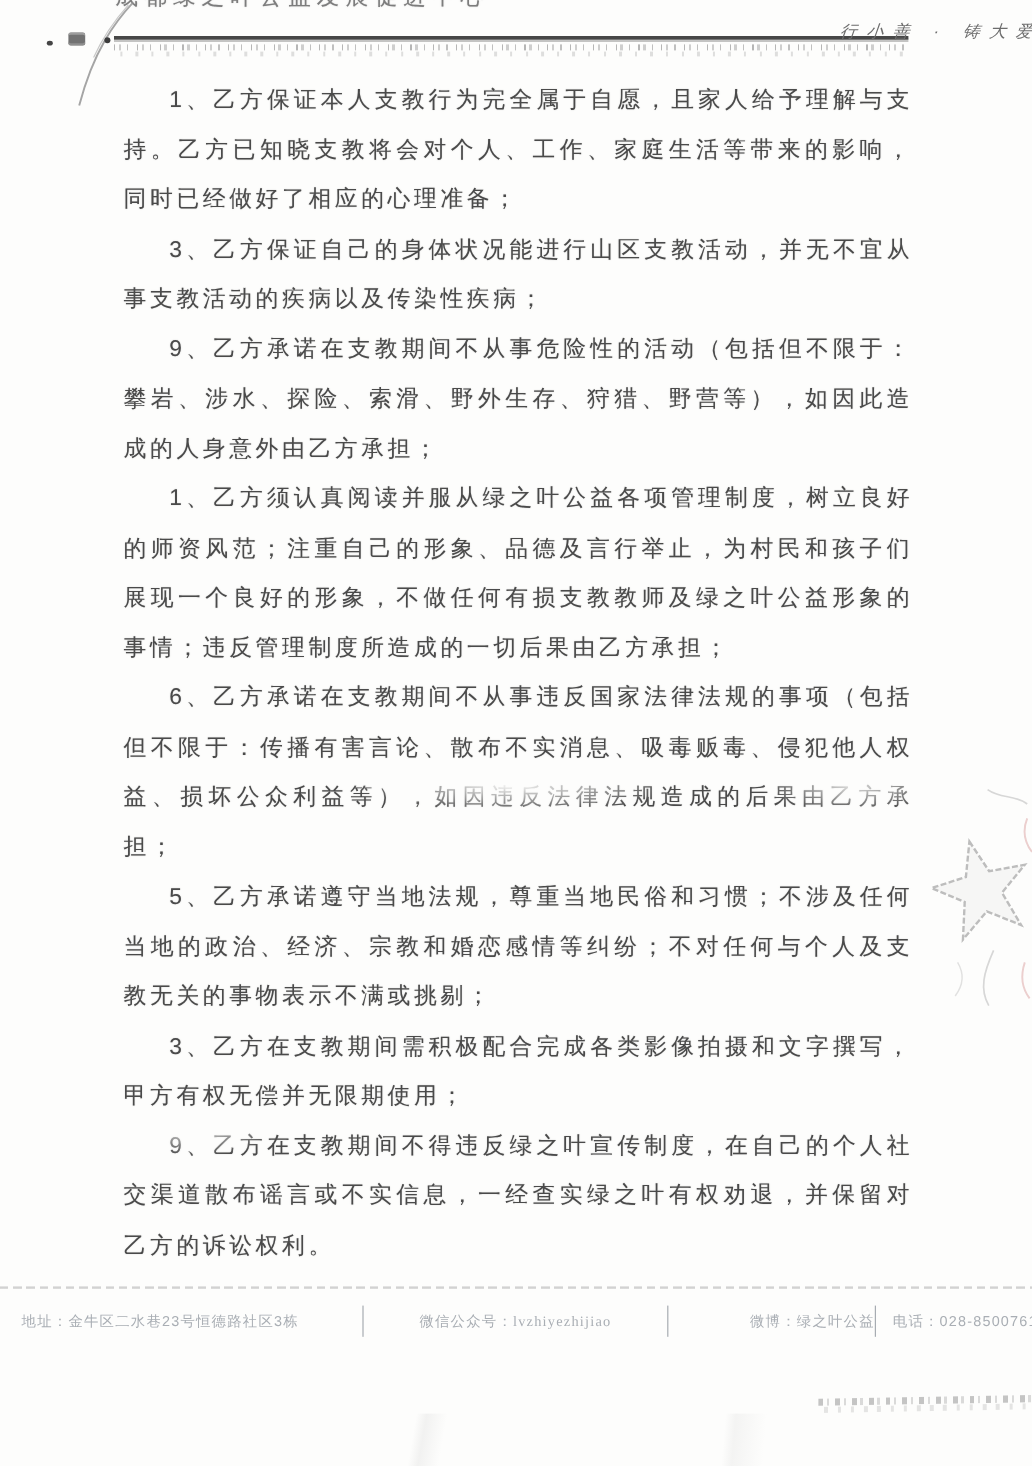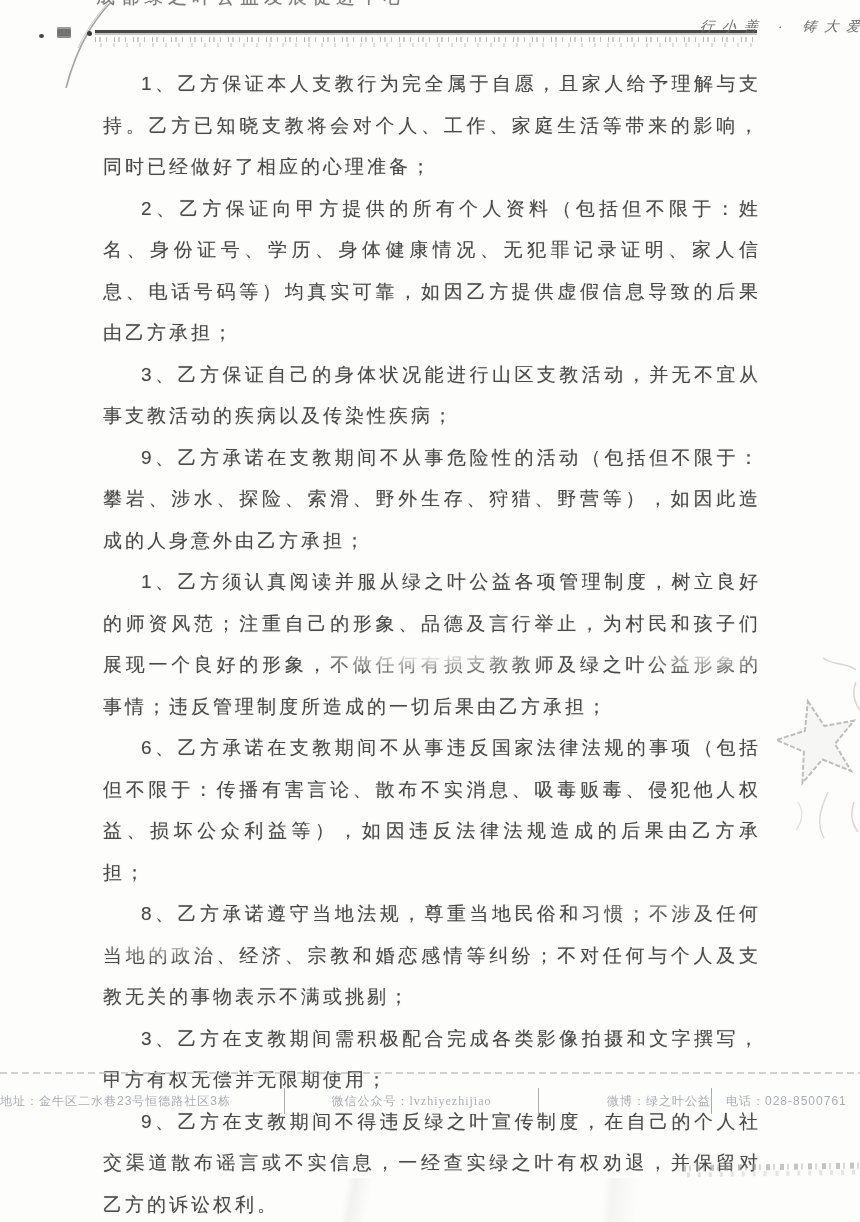--- a/index.html
+++ b/index.html
@@ -77,21 +77,21 @@
     background:repeating-linear-gradient(90deg,#c7c7c7 0 7px,transparent 7px 11px);
     opacity:.8;
   }
   .footer{
     position:absolute;left:0;top:1082px;width:860px;height:38px;
     display:flex;align-items:center;
     color:#a9aeb4;font-size:12px;letter-spacing:1px;
     white-space:nowrap;
   }
   .footer .seg{overflow:hidden;}
-  .seg-address{width:284px;}
+  .seg-address{width:284px;padding-left:18px;}
   .seg-wechat{width:253px;text-align:center;font-family:Liberation Serif, serif;}
   .seg-weibo{width:172px;text-align:right;}
   .seg-phone{flex:1;padding-left:14px;}
   .footer .divider{width:1px;height:26px;background:#989ea4;opacity:.85;}
   
   .bottom-noise{
     position:absolute;left:682px;top:1164px;width:178px;height:14px;
     background:
       repeating-linear-gradient(90deg, rgba(150,150,150,.55) 0 4px, transparent 4px 7px, rgba(165,165,165,.4) 7px 9px, transparent 9px 14px),
       repeating-linear-gradient(90deg, transparent 0 2px, rgba(170,170,170,.3) 2px 5px, transparent 5px 11px);
@@ -118,26 +118,25 @@
   <svg class="pen-scribble" width="90" height="90" viewBox="0 0 90 90">
     <path d="M75 2 C 60 18, 42 42, 30 88" stroke="#8f8f8f" stroke-width="1.6" fill="none" opacity="0.8"></path>
     <path d="M71 4 C 62 14, 50 30, 42 48" stroke="#a5a5a5" stroke-width="1" fill="none" opacity="0.6"></path>
   </svg>
   <div class="mini-stamp"></div>
   <div class="speck-a"></div>
   <div class="speck-b"></div>
 
   <div class="clauses">
       <p>1、乙方保证本人支教行为完全属于自愿，且家人给予理解与支持。乙方已知晓支教将会对个人、工作、家庭生活等带来的影响，同时已经做好了相应的心理准备；</p>
-      <p>2、乙方保证向甲方提供的所有个人资料（包括但不限于：姓名、身份证号、学历、身体健康情况、无犯罪记录证明、家人信息、电话号码等）均真实可靠，如因乙方提供虚假信息导致的后果由乙方承担；</p>
       <p>3、乙方保证自己的身体状况能进行山区支教活动，并无不宜从事支教活动的疾病以及传染性疾病；</p>
       <p>9、乙方承诺在支教期间不从事危险性的活动（包括但不限于：攀岩、涉水、探险、索滑、野外生存、狩猎、野营等），如因此造成的人身意外由乙方承担；</p>
       <p>1、乙方须认真阅读并服从绿之叶公益各项管理制度，树立良好的师资风范；注重自己的形象、品德及言行举止，为村民和孩子们展现一个良好的形象，不做任何有损支教教师及绿之叶公益形象的事情；违反管理制度所造成的一切后果由乙方承担；</p>
       <p>6、乙方承诺在支教期间不从事违反国家法律法规的事项（包括但不限于：传播有害言论、散布不实消息、吸毒贩毒、侵犯他人权益、损坏公众利益等），如因违反法律法规造成的后果由乙方承担；</p>
-      <p>8、乙方承诺遵守当地法规，尊重当地民俗和习惯；不涉及任何当地的政治、经济、宗教和婚恋感情等纠纷；不对任何与个人及支教无关的事物表示不满或挑剔；</p>
+      <p>5、乙方承诺遵守当地法规，尊重当地民俗和习惯；不涉及任何当地的政治、经济、宗教和婚恋感情等纠纷；不对任何与个人及支教无关的事物表示不满或挑剔；</p>
       <p>3、乙方在支教期间需积极配合完成各类影像拍摄和文字撰写，甲方有权无偿并无限期使用；</p>
       <p>9、乙方在支教期间不得违反绿之叶宣传制度，在自己的个人社交渠道散布谣言或不实信息，一经查实绿之叶有权劝退，并保留对乙方的诉讼权利。</p>
     </div>
 
   <div class="fade fade-1"></div>
   <div class="fade fade-2"></div>
   <div class="fade fade-3"></div>
   <div class="fade fade-4"></div>
 
   <svg class="star-seal" width="95" height="200" viewBox="0 0 95 200">

